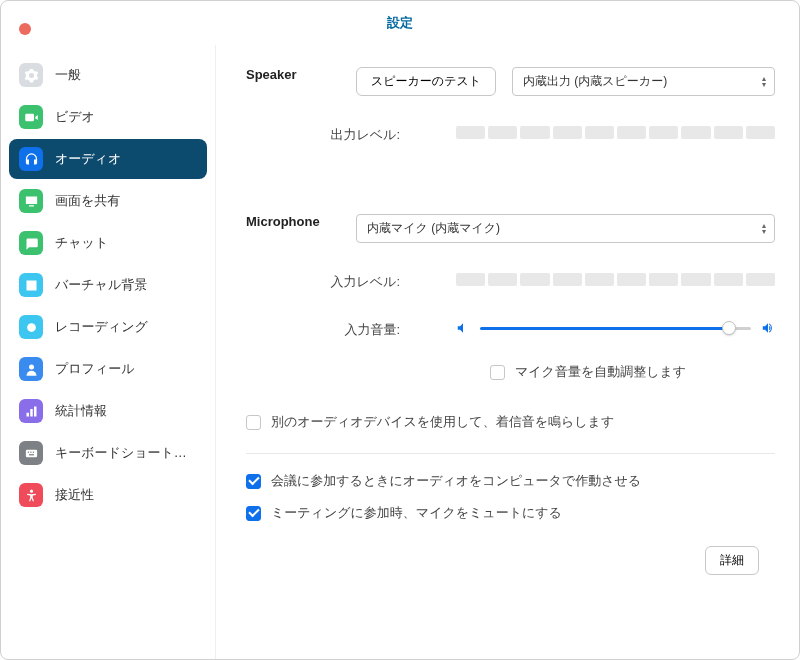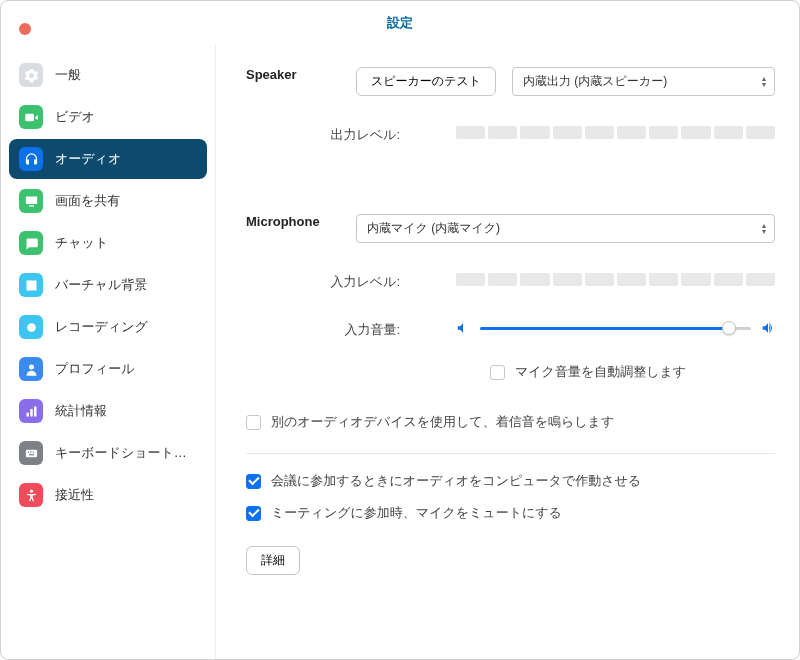--- a/index.html
+++ b/index.html
@@ -225,21 +225,21 @@
       transform: rotate(45deg) translate(-1px, -1px);
     }
     .divider {
       border: none;
       border-top: 1px solid #e8e8e8;
       margin: 22px 0 18px;
     }
     .section-gap { height: 40px; }
     .advanced-row {
       display: flex;
-      justify-content: flex-start;
+      justify-content: flex-end;
       margin-top: 24px;
     }
     .indent { padding-left: 244px; margin-top: -6px; margin-bottom: 32px;}
   </style>
 </head>
 <body>
 
 <div class="titlebar">
   <div class="traffic-light"></div>
   <span>設定</span>

